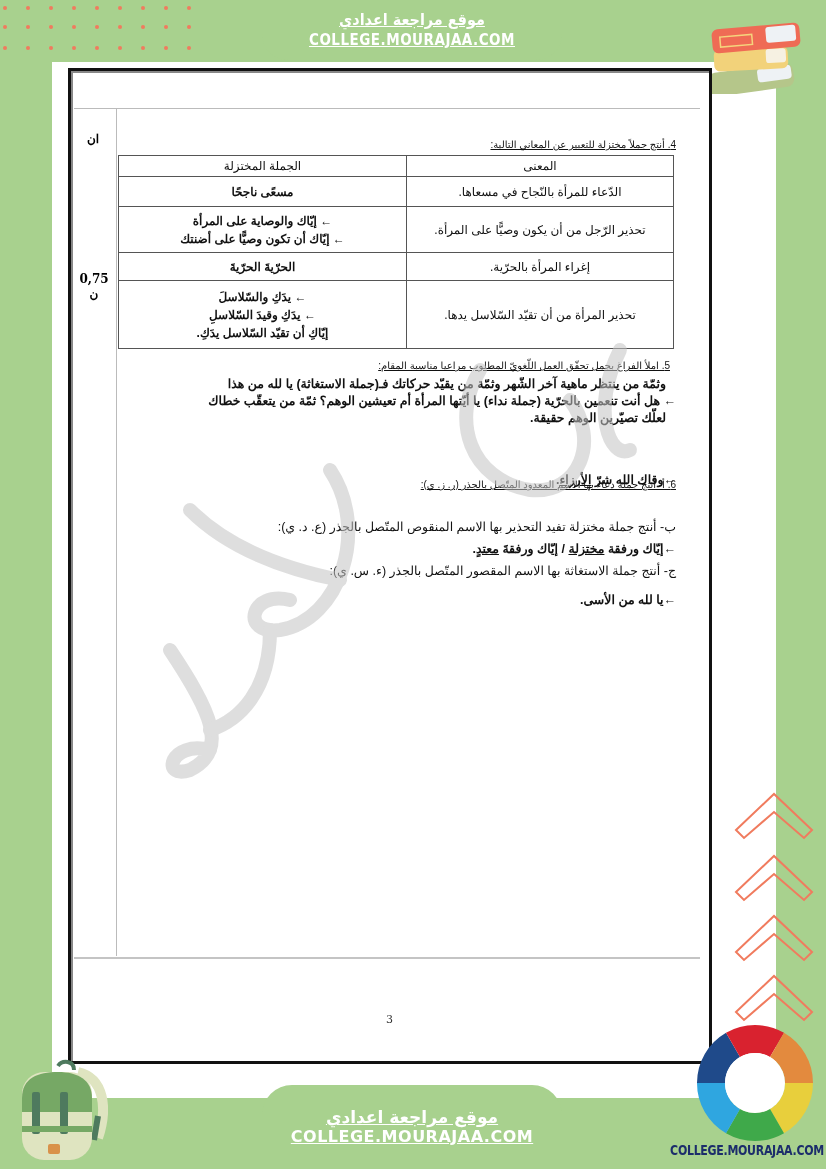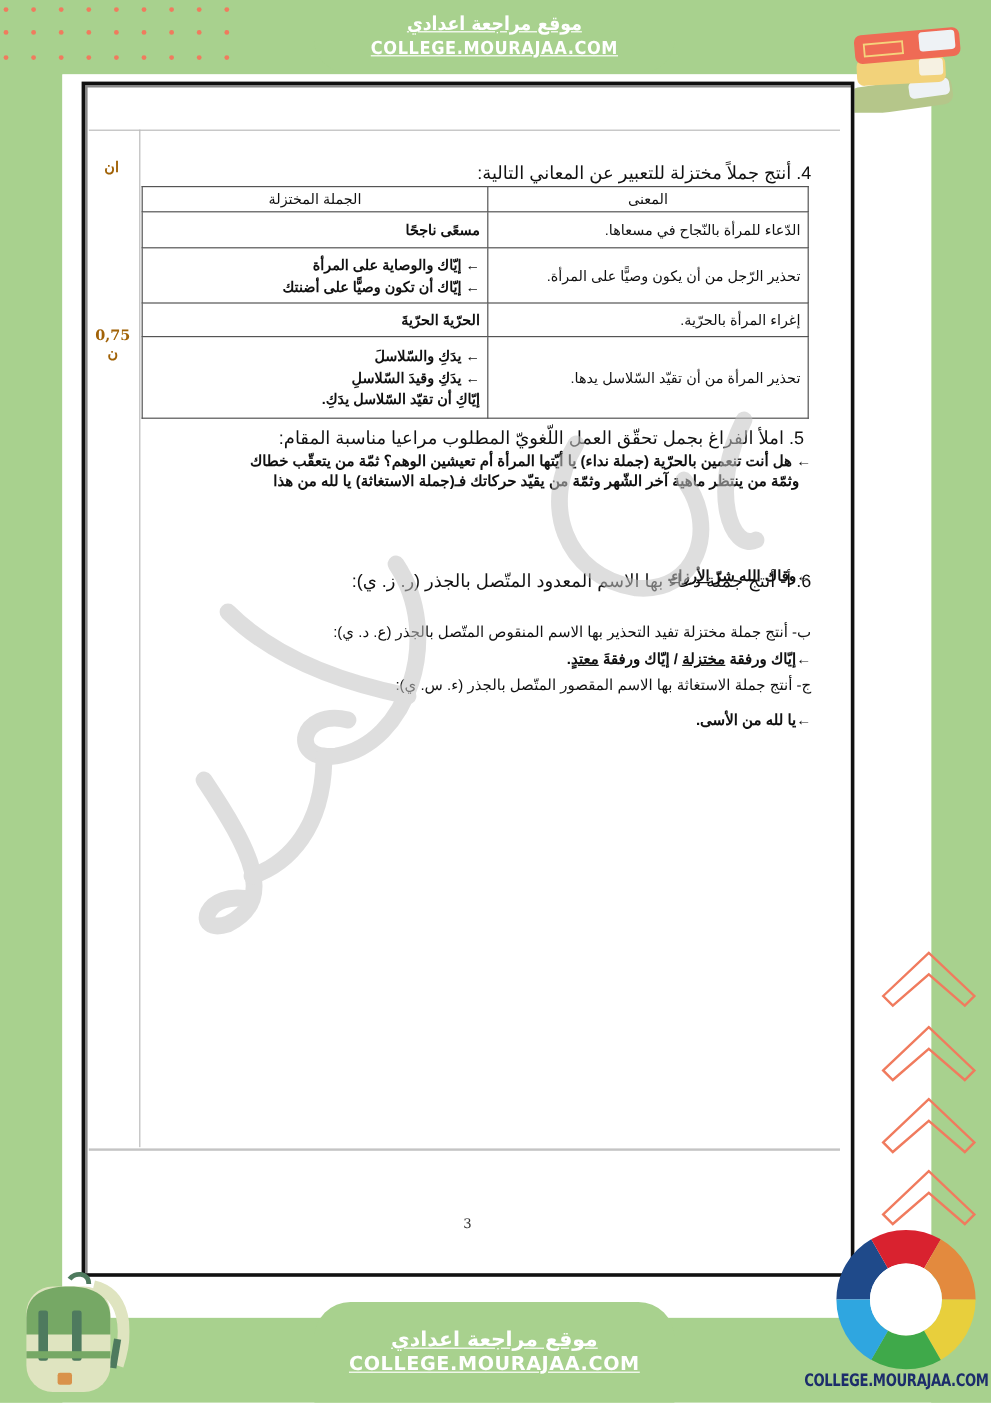--- a/index.html
+++ b/index.html
@@ -40,37 +40,37 @@
     position: absolute; left: 68px; top: 68px; width: 638px; height: 990px;
     border: 3px solid #111; box-shadow: inset 2px 2px 0 #888;
     background: #fff;
   }
   .doc-inner {
     position: absolute; left: 74px; top: 108px; width: 626px; height: 848px;
     border-top: 1px solid #bbb; border-bottom: 2px solid #c4c4c4;
   }
   .grade-col-line { position: absolute; left: 116px; top: 108px; width: 1px; height: 848px; background: #bbb; }
   .grade-label {
-    position: absolute; font-family: "DejaVu Serif", serif; font-weight: bold; font-size: 12px; color: #a16207; text-align: center;
+    position: absolute; font-family: "DejaVu Serif", serif; font-weight: bold; font-size: 12px; color: #000000; text-align: center;
   }
 
   .content { position: absolute; left: 120px; width: 556px; direction: rtl; font-family: "Liberation Sans", sans-serif; color: #111; }
   .q-line { font-size: 12.5px; line-height: 17px; white-space: nowrap; }
-  .q-title { font-size: 15px; }
+  .q-title { font-size: 10px; text-decoration: underline; }
   .bold { font-weight: bold; }
   .u { text-decoration: underline; }
 
   table.meanings {
     position: absolute; left: 118px; top: 155px; width: 556px; border-collapse: collapse; direction: rtl;
     font-family: "Liberation Sans", sans-serif; font-size: 12px; color: #111;
   }
   table.meanings td, table.meanings th {
-    border: 1px solid #555; padding: 2px 6px; vertical-align: middle; text-align: right;
-  }
-  table.meanings th { font-weight: normal; text-align: center; height: 16px; }
+    border: 1px solid #555; padding: 2px 6px; vertical-align: middle; text-align: center;
+  }
+  table.meanings th { font-weight: normal; height: 16px; }
   table.meanings td.ans { font-weight: bold; line-height: 18px; }
   table.meanings td.mean { width: 254px; margin-left: 47px; }
 
   .watermark {
     position: absolute; left: 150px; top: 330px; width: 520px; height: 520px; pointer-events: none; opacity: 0.55;
   }
   .page-num { position: absolute; left: 386px; top: 1013px; font-family: "DejaVu Serif", serif; font-size: 11px; color: #333; }
 
   .chevrons { position: absolute; left: 734px; top: 792px; width: 80px; height: 250px; }
   .deco { position: absolute; }
@@ -179,22 +179,23 @@
         <div>← يدَكِ والسّلاسلَ</div>
         <div>← يدَكِ وقيدَ السّلاسلِ</div>
         <div>إيّاكِ أن تقيّد السّلاسل يدَكِ.</div>
       </td>
     </tr>
   </tbody>
 </table>
 
 <div class="content q-line q-title" style="top:357px; width:550px;">5. املأ الفراغ بجمل تحقّق العمل اللّغويّ المطلوب مراعيا مناسبة المقام:</div>
 <div class="content bold" style="top:376px; font-size:12px; line-height:20px;">
+  <div class="q-line" style="padding-right:10px;">وثمّة من ينتظر ماهية آخر الشّهر وثمّة من يقيّد حركاتك فـ(جملة الاستغاثة) يا لله من هذا</div>
   <div class="q-line">← هل أنت تنعمين بالحرّية (جملة نداء) يا أيّتها المرأة أم تعيشين الوهم؟ ثمّة من يتعقّب خطاك</div>
-  <div class="q-line" style="padding-right:10px;">وثمّة من ينتظر ماهية آخر الشّهر وثمّة من يقيّد حركاتك فـ(جملة الاستغاثة) يا لله من هذا</div>
+  <div class="q-line" style="padding-right:10px;">لعلّك تصيّرين الوهم حقيقة.</div>
 </div>
 
 <div class="content q-line q-title" style="top:476px; padding-right:110px;">6. أ- أنتج جملة دعاء بها الاسم المعدود المتّصل بالجذر (ر. ز. ي):</div>
 <div class="content q-line bold" style="top:472px;">
   <span>←وقاك الله شرّ </span><span class="u">الأرزاء</span><span>.</span>
 </div>
 <div class="content q-line" style="top:519px; padding-right:18px;">ب- أنتج جملة مختزلة تفيد التحذير بها الاسم المنقوص المتّصل بالجذر (ع. د. ي):</div>
 <div class="content q-line bold" style="top:541px;">
   <span>←إيّاك ورفقة </span><span class="u">مختزلة</span><span> / إيّاك ورفقةَ </span><span class="u">معتدٍ</span><span>.</span>
 </div>

